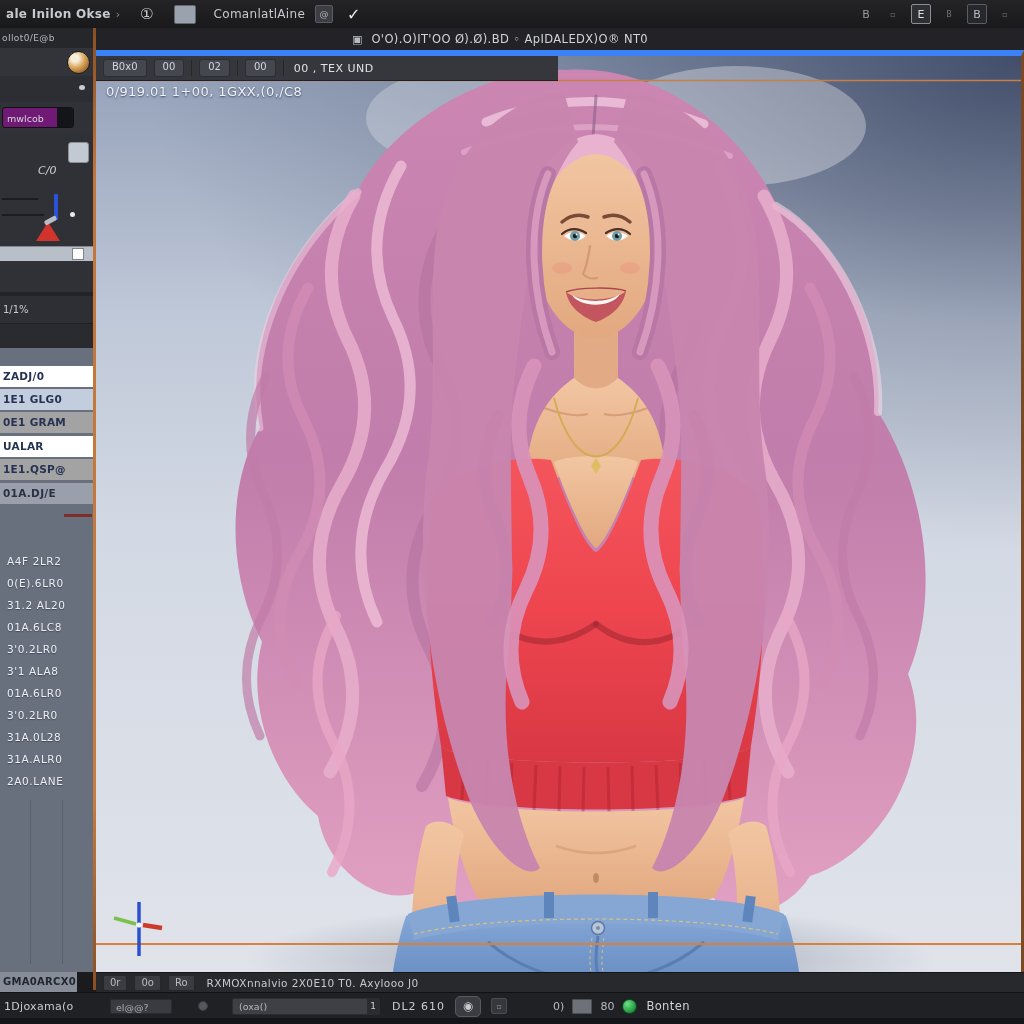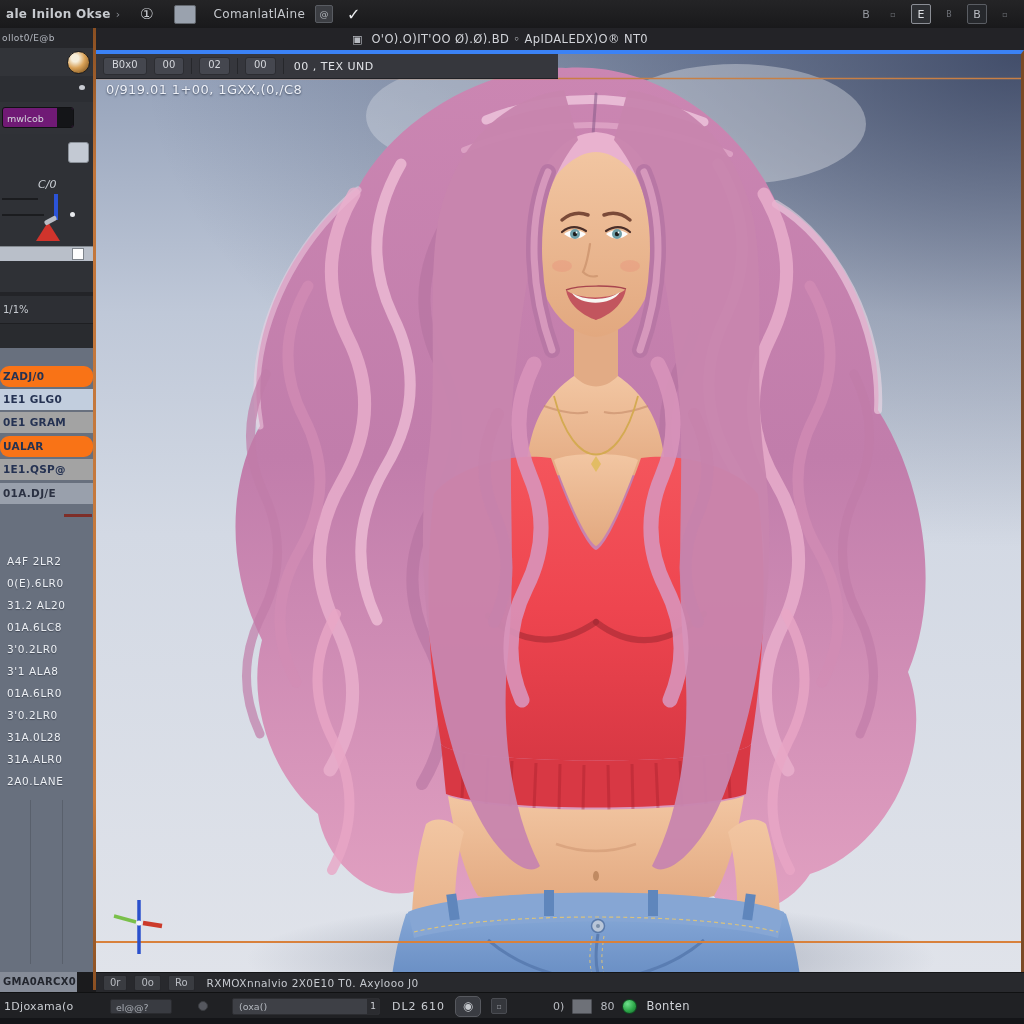--- a/index.html
+++ b/index.html
@@ -37,56 +37,56 @@
   .sb-row2{top:48px;height:26px;background:#2c2e33;border-bottom:1px solid #222327;}
   .sb-dot{position:absolute;right:8px;top:9px;width:6px;height:5px;border-radius:50%;background:#c9ccd3;}
   .sb-btnrow{top:74px;height:32px;background:#303237;}
   .sb-btn{position:absolute;left:2px;top:5px;width:72px;height:21px;background:#701a75;
     border:1px solid #101113;border-radius:3px;color:#d4d7dc;font-size:9.5px;line-height:21px;
     padding-left:4px;box-sizing:border-box;overflow:hidden;}
   .sb-btn::after{content:"";position:absolute;right:0;top:0;width:16px;height:100%;background:#141518;}
   .sb-panel{top:106px;height:158px;background:#2f3136;}
   .sw2{position:absolute;right:4px;top:8px;width:19px;height:19px;background:#c3c9d3;
     border:1px solid #8a9098;border-radius:3px;}
-  .counter{position:absolute;left:38px;top:44px;color:#ccd0d6;font-size:11px;font-style:italic;}
+  .counter{position:absolute;left:38px;top:30px;color:#ccd0d6;font-size:11px;font-style:italic;}
   .sline1{position:absolute;left:2px;top:64px;width:36px;height:2px;background:#1b1c1f;}
   .sline2{position:absolute;left:2px;top:80px;width:42px;height:2px;background:#1b1c1f;}
   .bluebar{position:absolute;left:54px;top:60px;width:4px;height:26px;background:#2b53d8;}
   .wdot{position:absolute;left:70px;top:78px;width:5px;height:5px;border-radius:50%;background:#e8eaee;}
   .redtri{position:absolute;left:36px;top:88px;width:0;height:0;
     border-left:12px solid transparent;border-right:12px solid transparent;border-bottom:19px solid #d0342c;}
   .tricap{position:absolute;left:44px;top:84px;width:13px;height:5px;background:#b8bcc4;transform:rotate(-28deg);border-radius:2px;}
   .lightbar{position:absolute;left:0;top:112px;width:93px;height:14px;background:#b9bfc9;border-top:1px solid #83898f;}
   .lb-handle{position:absolute;right:9px;top:1px;width:12px;height:12px;background:#fdfdfd;border:1px solid #7e848b;box-sizing:border-box;}
   .sb-gaprow{top:264px;height:4px;background:#232428;}
   .sb-section{top:268px;height:28px;background:#2d2f34;color:#c6cad0;font-size:10px;
     line-height:28px;padding-left:3px;box-sizing:border-box;border-bottom:1px solid #1e1f22;}
   .sb-dark2{top:296px;height:24px;background:#292b2f;}
   .sb-list1-row{height:21px;font-size:10.5px;font-weight:bold;color:#253252;
     line-height:21px;padding-left:3px;box-sizing:border-box;letter-spacing:.3px;}
-  .r-blue{background:#f97316;border-radius:9px;}
+  .r-blue{background:#ffffff;}
   .r-lblue{background:#c2cede;}
   .r-light{background:#a3a3a3;}
   .r-gray{background:#99a0ac;color:#2b3142;}
   .sb-redline{top:486px;left:64px !important;width:28px !important;height:3px;background:#7e2e28;}
   .sb-list2-row{height:22px;font-size:10.5px;color:#edf0f5;line-height:22px;
     padding-left:7px;box-sizing:border-box;letter-spacing:.6px;text-shadow:0 1px 1px rgba(30,35,45,.5);}
   .sb-vline{top:772px;width:1px !important;height:164px;background:#59606c;}
 
   #orange-div{left:93px;top:28px;width:3px;height:962px;
     background:linear-gradient(#8a4f22,#c1753a 15%,#c97c3e 80%,#8a4f22);z-index:6;}
 
   
   #vp-strip{left:96px;top:28px;width:928px;height:22px;background:#232327;display:flex;align-items:center;
     border-bottom:1px solid #151517;}
   .vph-icon{margin-left:256px;color:#b8bbc1;font-size:11px;}
   .vph-text{margin-left:9px;font-size:11.5px;color:#d2d4d9;letter-spacing:.4px;}
 
   
-  #viewport{left:96px;top:50px;width:928px;height:922px;border-top:4px solid #3b82f6;
+  #viewport{left:96px;top:50px;width:928px;height:922px;border-top:6px solid #3b82f6;
     box-sizing:border-box;overflow:hidden;background:#14532d;border-right:3px solid #7a4a26;}
   #scene{position:absolute;left:0;top:0;}
   .vp-toolbar{left:0;top:0;width:462px;height:24px;background:#36373d;display:flex;align-items:center;
     border-bottom:1px solid #202126;z-index:4;}
   .vtb{height:16px;background:#45474f;border:1px solid #2c2d32;border-radius:3px;color:#d4d6db;
     font-size:10px;line-height:14px;padding:0 8px;margin-left:7px;}
   .vtb-sep{width:1px;height:16px;background:#26272b;margin-left:7px;}
   .vtb-mode{margin-left:10px;font-size:11px;color:#e0e2e6;letter-spacing:.5px;}
   .vp-stats{left:10px;top:28px;font-size:13px;color:#eef1f8;letter-spacing:.4px;
     text-shadow:0 1px 2px rgba(40,50,70,.85);z-index:4;}

